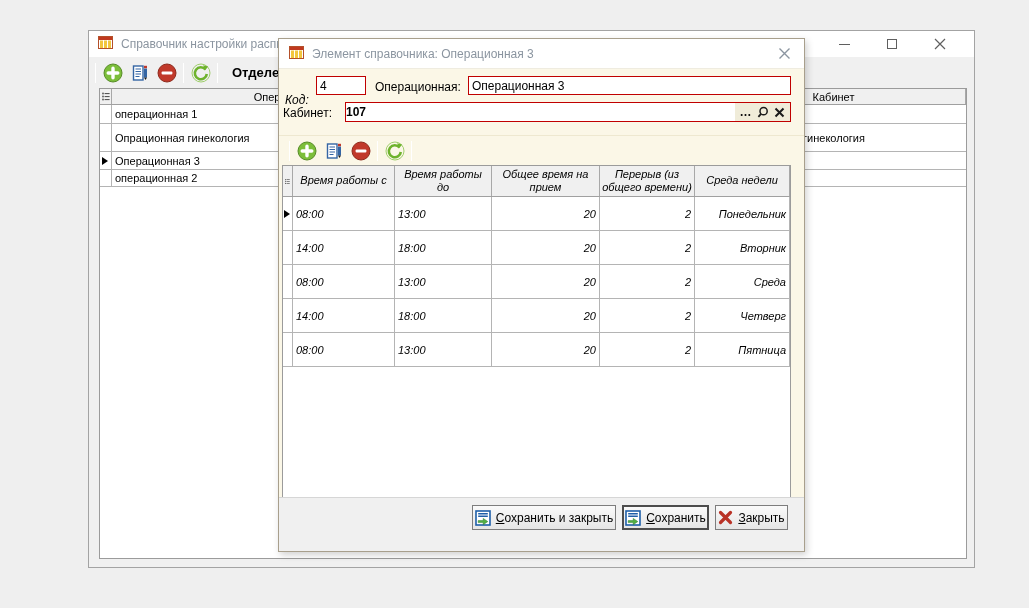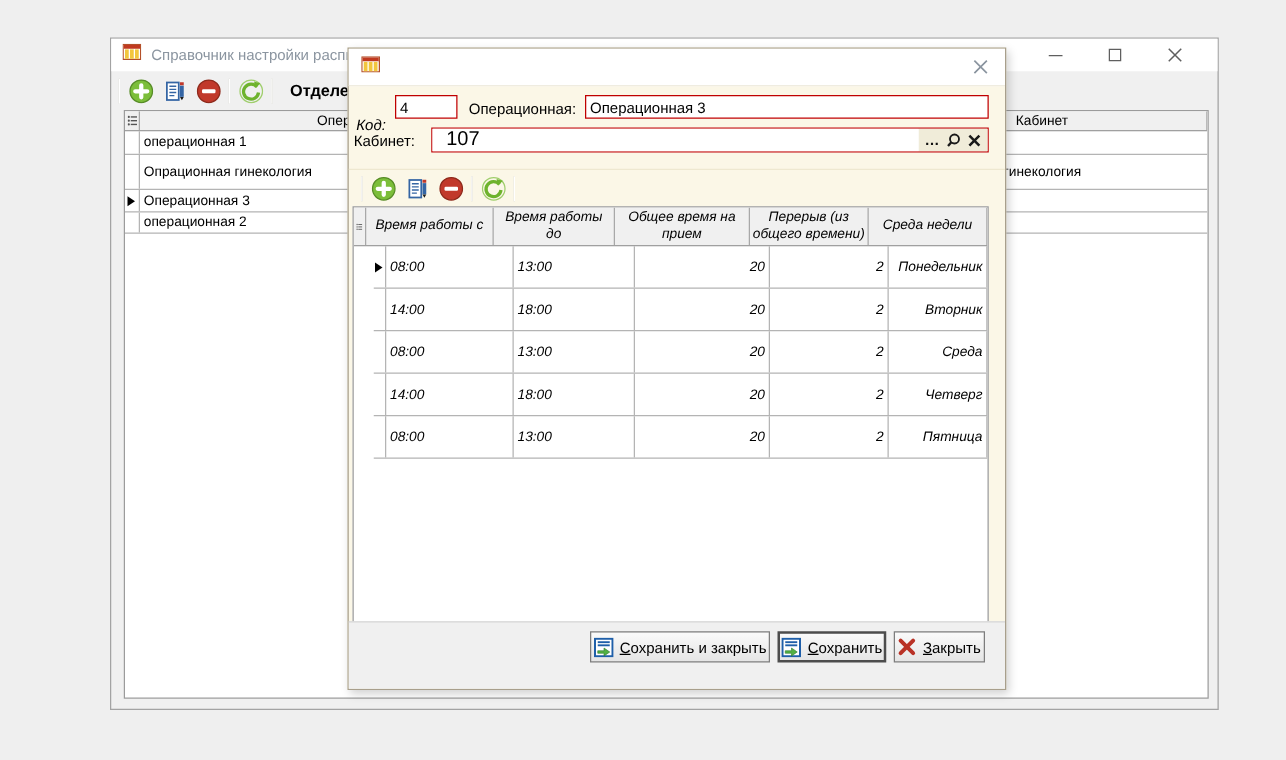--- a/index.html
+++ b/index.html
@@ -67,40 +67,40 @@
   .dlg-close { margin-left:auto; width:40px; height:100%; display:flex; align-items:center; justify-content:center; }
   .lbl { position:absolute; font-size:12px; white-space:nowrap; }
   .red-input {
     position:absolute; border:1px solid #c00000; background:#fff;
     font-family:"Liberation Sans",sans-serif; font-size:12px; padding:1px 3px; height:19px; outline:none;
   }
   .cab-field {
     position:absolute; left:66px; top:63px; width:446px; height:20px;
     border:1px solid #c00000; background:#fff; display:flex; align-items:stretch;
   }
-  .cab-input { flex:1; border:none; outline:none; font-family:"Liberation Sans",sans-serif; font-size:16px; padding:0 11px; }
+  .cab-input { flex:1; border:none; outline:none; font-family:"Liberation Sans",sans-serif; font-size:12px; padding:0 0;font-weight:bold; }
   .cab-btns { display:flex; align-items:center; background:#f0ecd9; padding:0 2px; }
   .fld-btn { width:17px; height:16px; display:flex; align-items:center; justify-content:center; font-weight:bold; font-size:12px; color:#111; }
 
   .dlg-toolbar { position:absolute; left:0; top:96px; width:100%; height:30px;
     display:flex; align-items:center; padding-left:10px; gap:6px; border-top:1px solid #eee8d0; }
 
   .dlg-grid {
     position:absolute; left:3px; top:126px; width:509px; height:348px;
     background:#fff; border:1px solid #9b9b9b; font-size:11px; overflow:hidden;font-style:italic;
   }
   .dlg-grid .g-hdr { height:31px; }
   .dlg-grid .g-hdr > div { text-align:center; line-height:1.2; padding:0 2px; }
   .d-ind { width:10px; }
   .d-c1 { width:102px; }
   .d-c2 { width:97px; }
   .d-c3 { width:108px; }
   .d-c4 { width:95px; }
   .d-c5 { flex:1;text-align:right; }
-  .dlg-grid .g-row { height:34px;margin-left:16px; }
+  .dlg-grid .g-row { height:34px; }
   .dlg-grid .g-row > div { border-right:1px solid #b4b4b4; }
   .dlg-grid .g-row .d-ind { position:relative; border-right:1px solid #b4b4b4; }
   .dlg-grid .g-row .d-c1, .dlg-grid .g-row .d-c2 { padding-left:3px; }
   .dlg-grid .g-row .d-c3, .dlg-grid .g-row .d-c4, .dlg-grid .g-row .d-c5 { justify-content:flex-end; padding-right:3px; }
 
   .btnbar {
     position:absolute; left:0; right:0; bottom:0; height:54px;
     background:#f0f0f0; border-top:1px solid #d6d6d6;
   }
   .dlg-btn {
@@ -229,20 +229,21 @@
     <div class="dlg-titlebar">
       <span>
         <svg width="15" height="13" viewBox="0 0 15 13">
           <rect x="0.5" y="0.5" width="14" height="12" fill="#ffffff" stroke="#b4502a"></rect>
           <rect x="1" y="1" width="13" height="3" fill="#c0391f"></rect>
           <rect x="2" y="4.5" width="3" height="7.5" fill="#f2c63e"></rect>
           <rect x="6" y="4.5" width="3" height="7.5" fill="#f2c63e"></rect>
           <rect x="10" y="4.5" width="3" height="7.5" fill="#f2c63e"></rect>
         </svg>
       </span>
+      <span class="title-text">Элемент справочника: Операционная 3</span>
       <span class="dlg-close">
         <svg width="13" height="13" viewBox="0 0 13 13">
             <path d="M1.5 1.5 L11.5 11.5 M11.5 1.5 L1.5 11.5" stroke="#8b95a0" stroke-width="1.4"></path>
           </svg>
       </span>
     </div>
 
     <span class="lbl" style="left:6px; top:54px;font-style:italic;">Код:</span>
     <input class="red-input" style="left: 37px; top: 37px; width: 50px;" value="4">
     <span class="lbl" style="left:96px; top:41px;">Операционная:</span>

